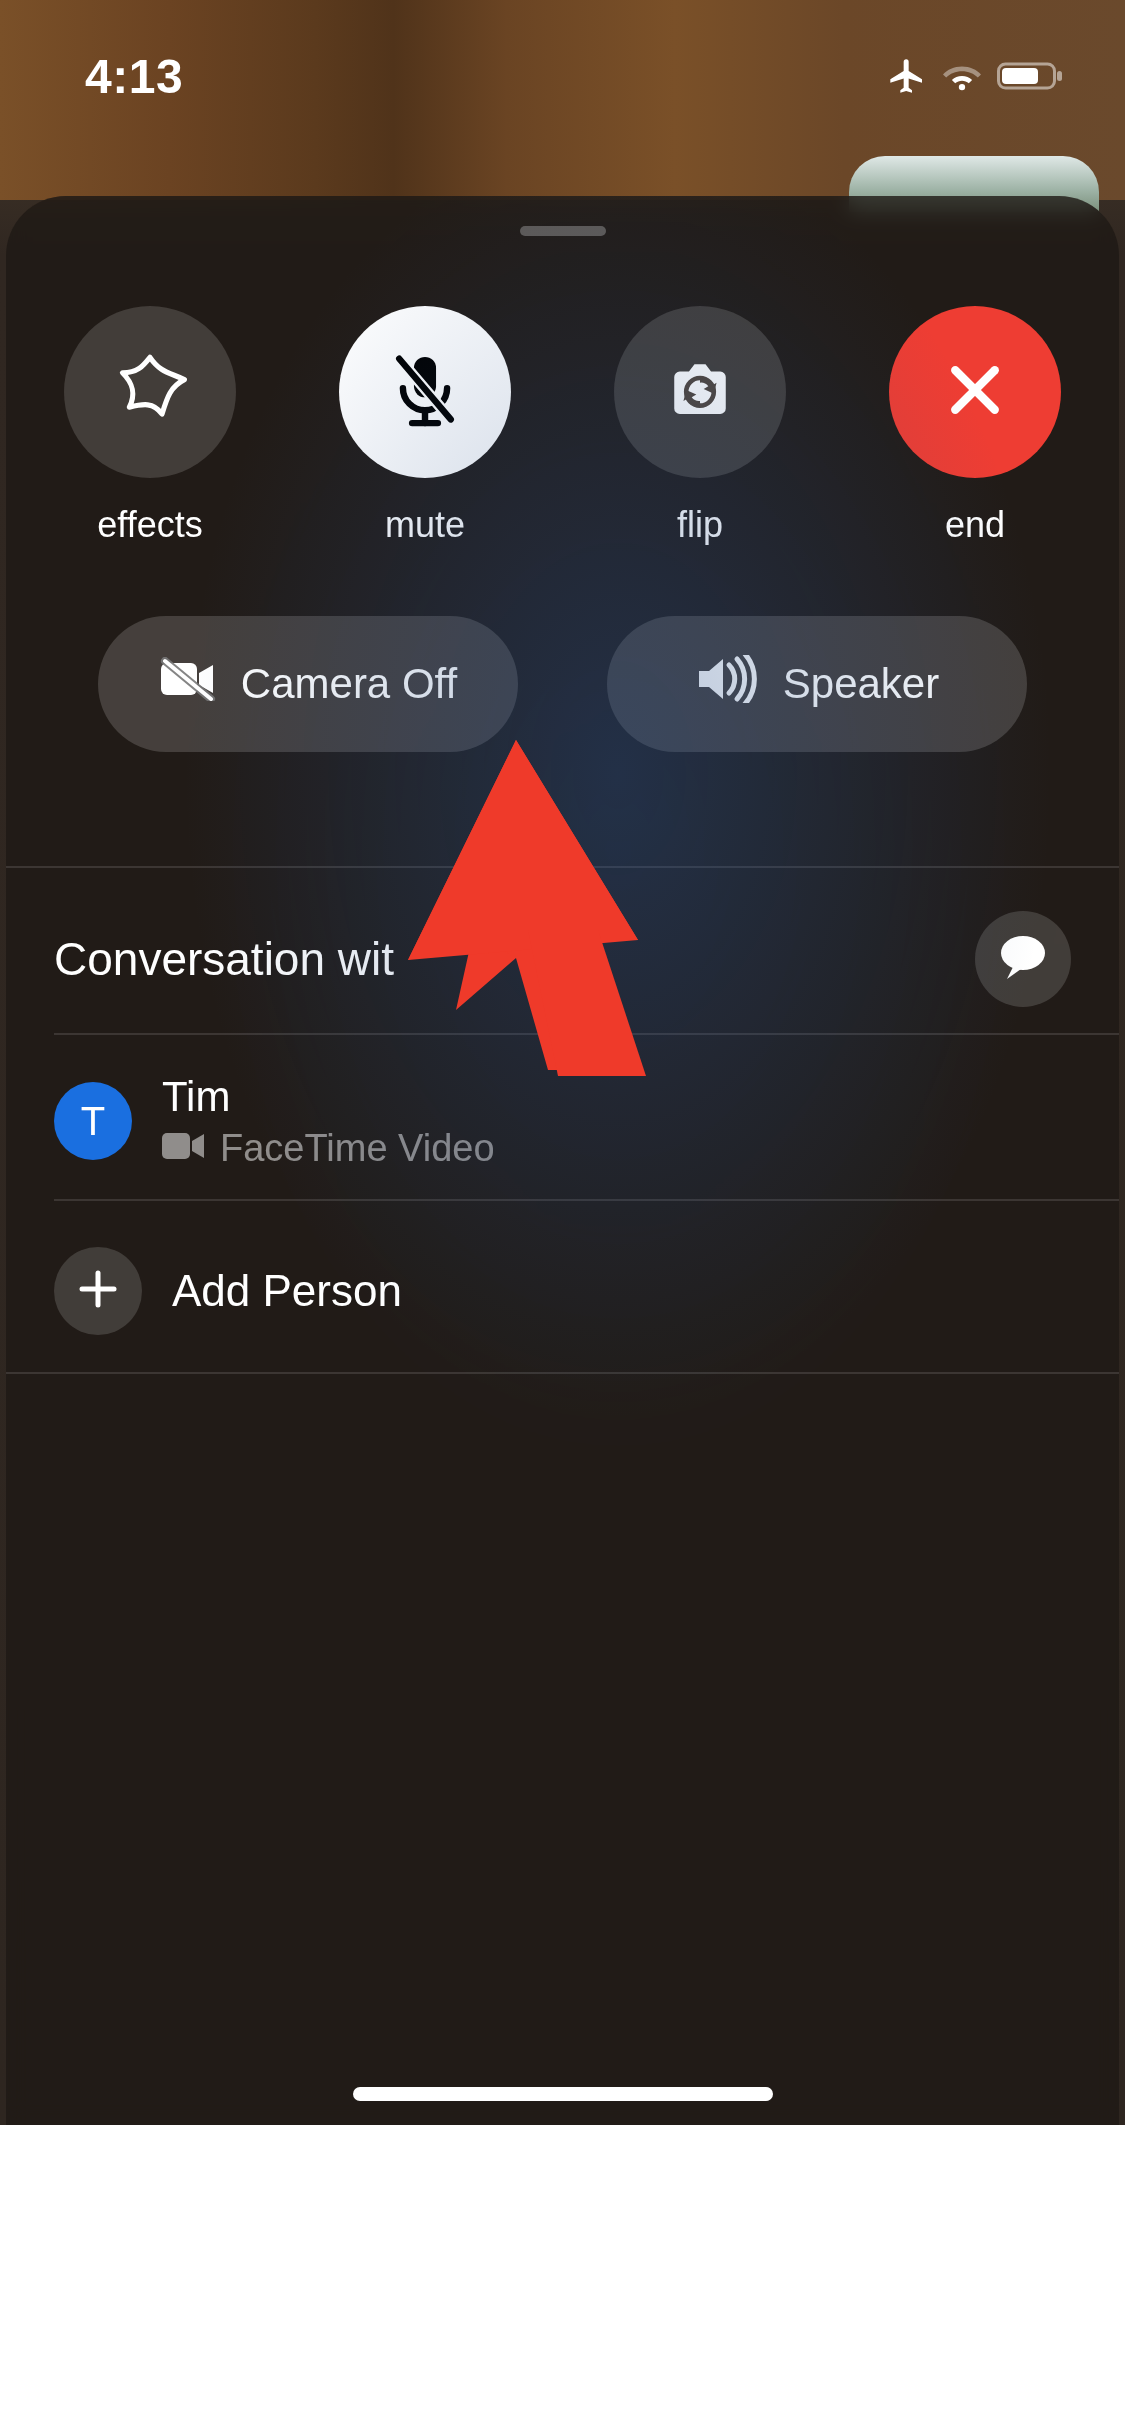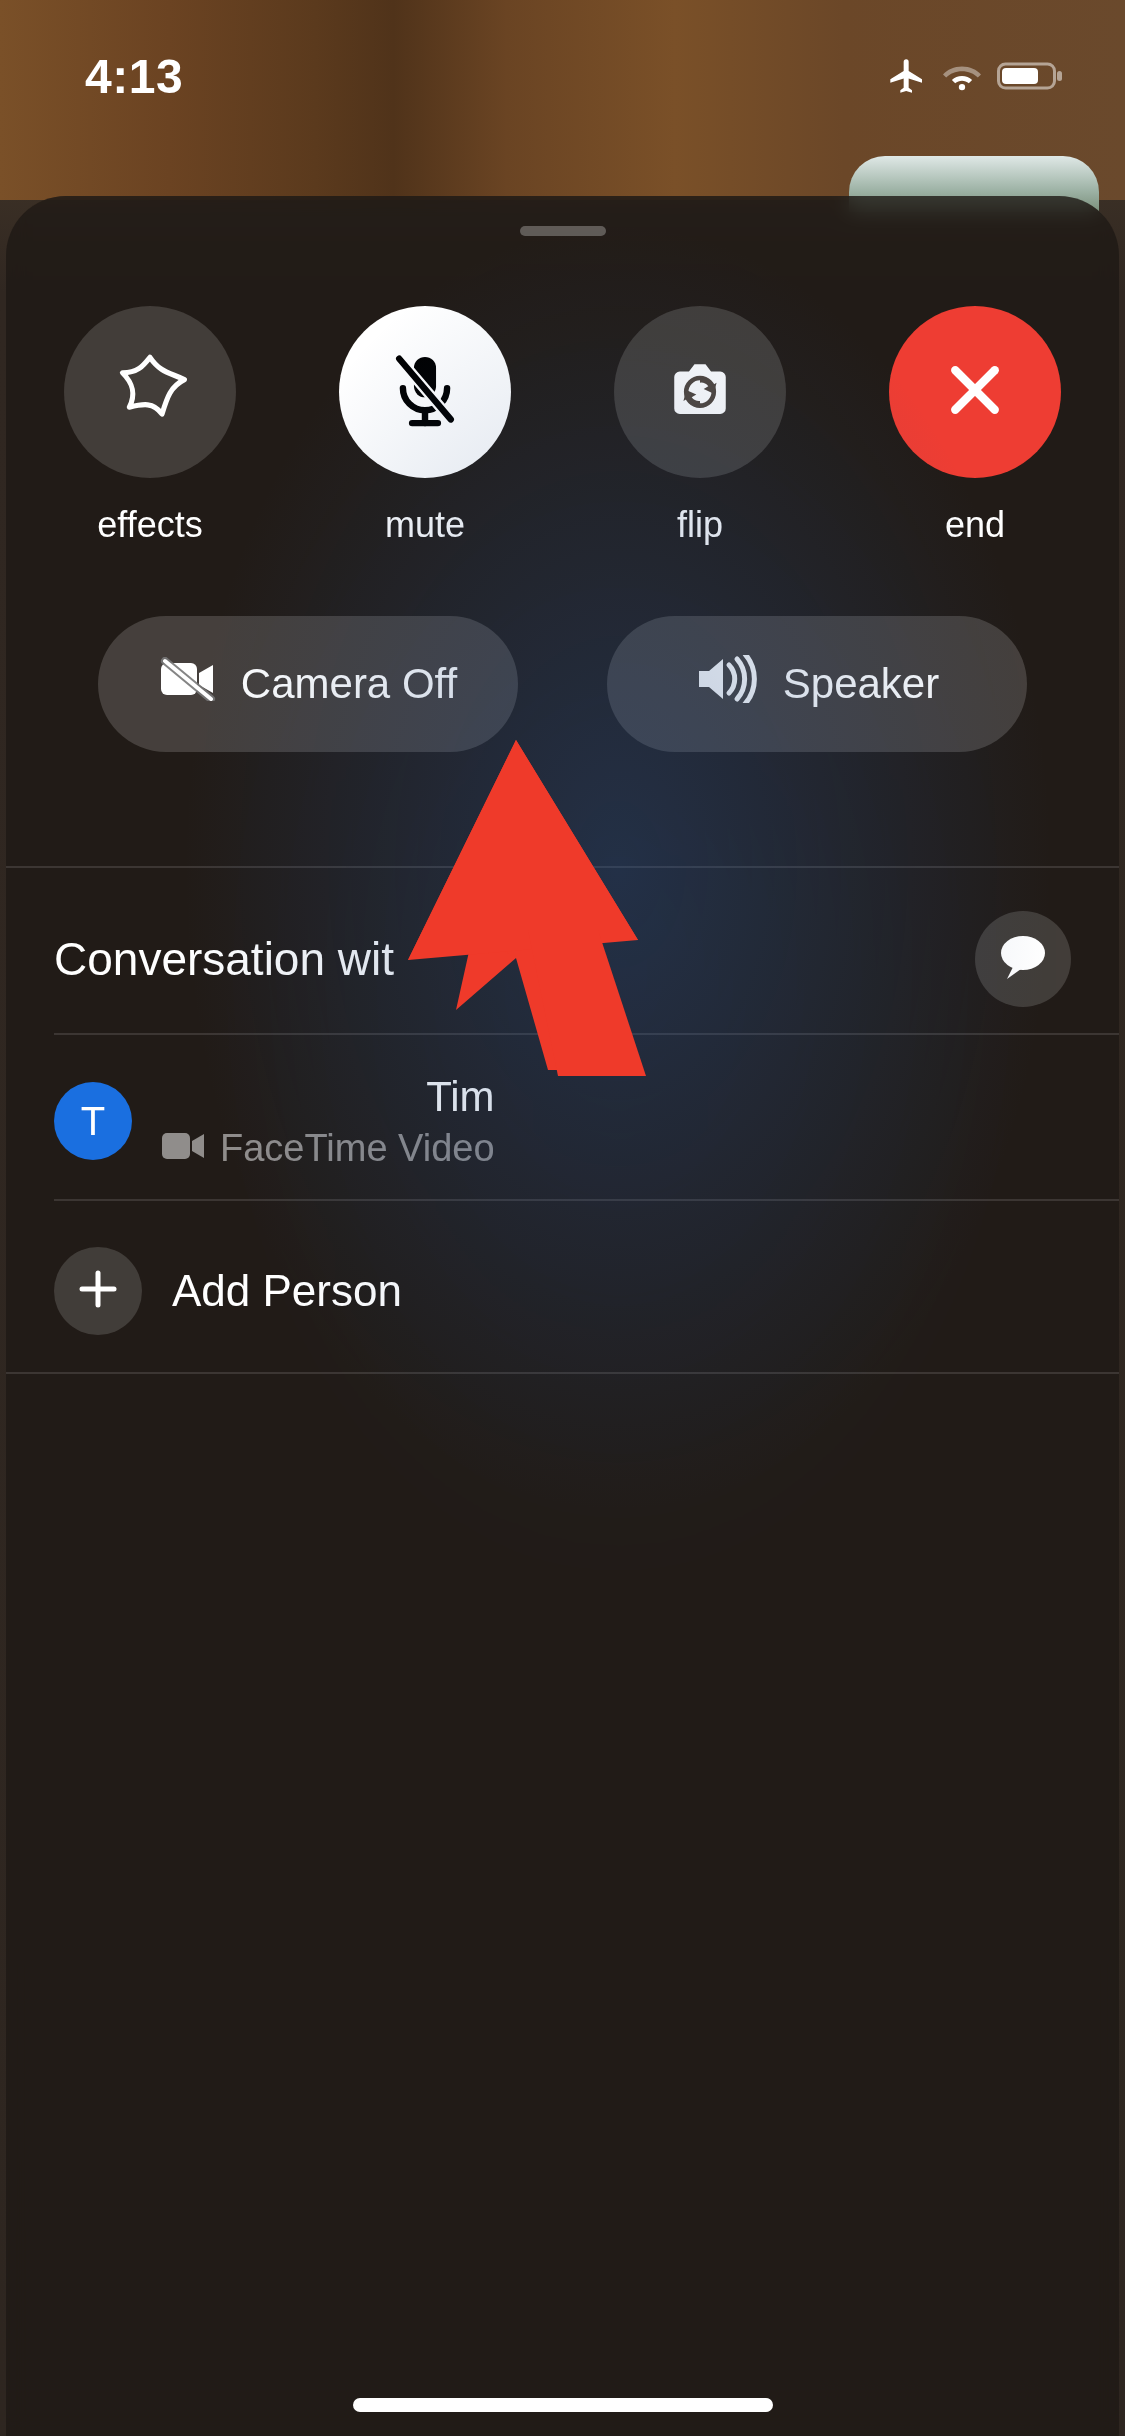--- a/index.html
+++ b/index.html
@@ -1,23 +1,22 @@
 <!DOCTYPE html>
 <html><head>
 <meta charset="utf-8">
 <style>
   * { margin: 0; padding: 0; box-sizing: border-box; }
   html, body { width: 1125px; height: 2436px; overflow: hidden; font-family: -apple-system, "Helvetica Neue", Arial, sans-serif; }
   .screen {
     position: relative;
     width: 1125px;
-    height: 2436px;
+    height: 2125px;
     background: radial-gradient(ellipse 600px 900px at 55% 40%, rgba(40,80,140,0.55), rgba(40,30,24,0.0) 70%),
                 linear-gradient(180deg, #3a2f25 0%, #3a2f25 8%, #302721 12%, #2e2620 100%);
-    text-align: right;
   }
   
   .wood-strip {
     position: absolute;
     top: 0; left: 0; right: 0;
     height: 200px;
     background: linear-gradient(90deg, #7a5028, #6b4322 15%, #5b3a1d 28%, #50331a 35%, #6a4423 45%, #7a5028 60%, #6b4728 75%, #6a492c 100%);
   }
   
   .status-bar {

